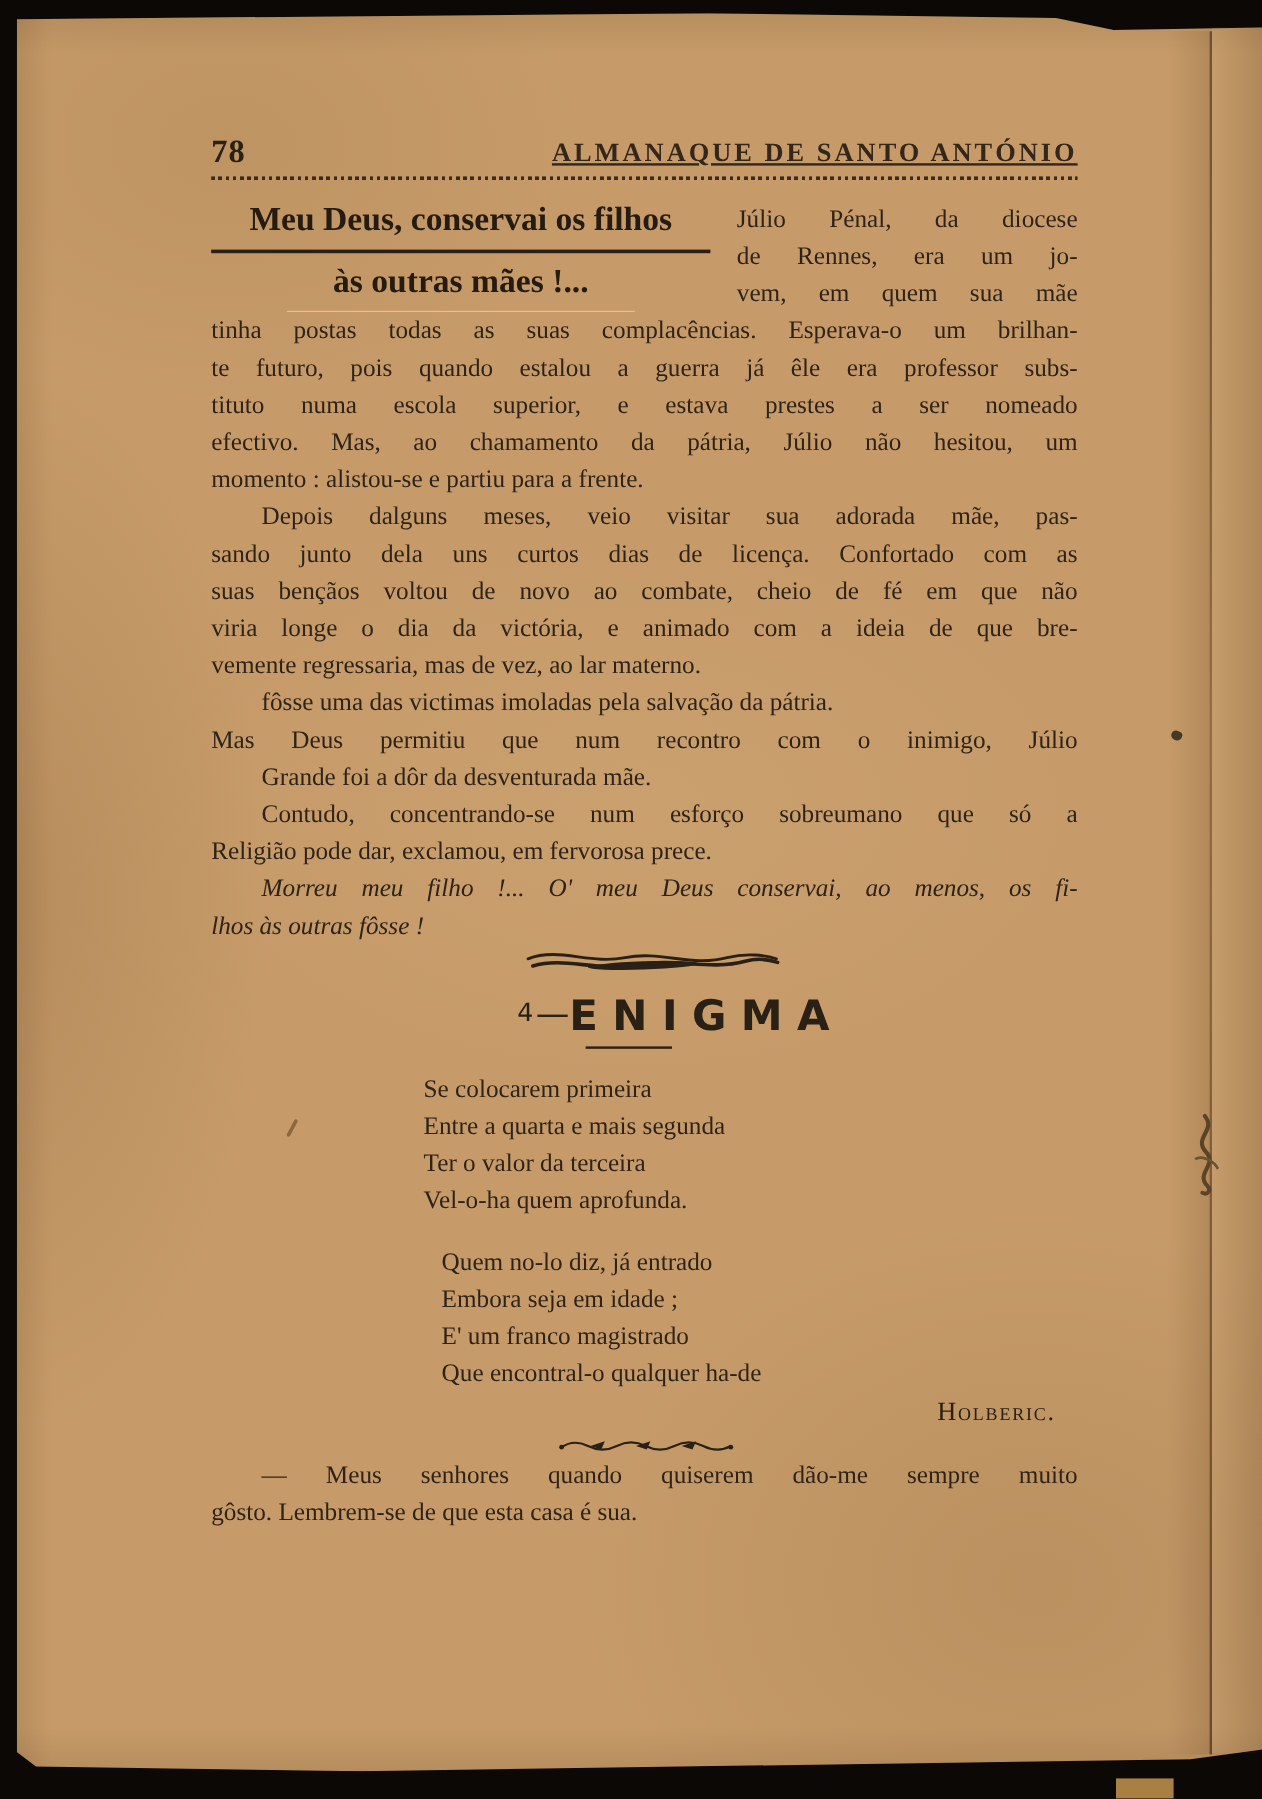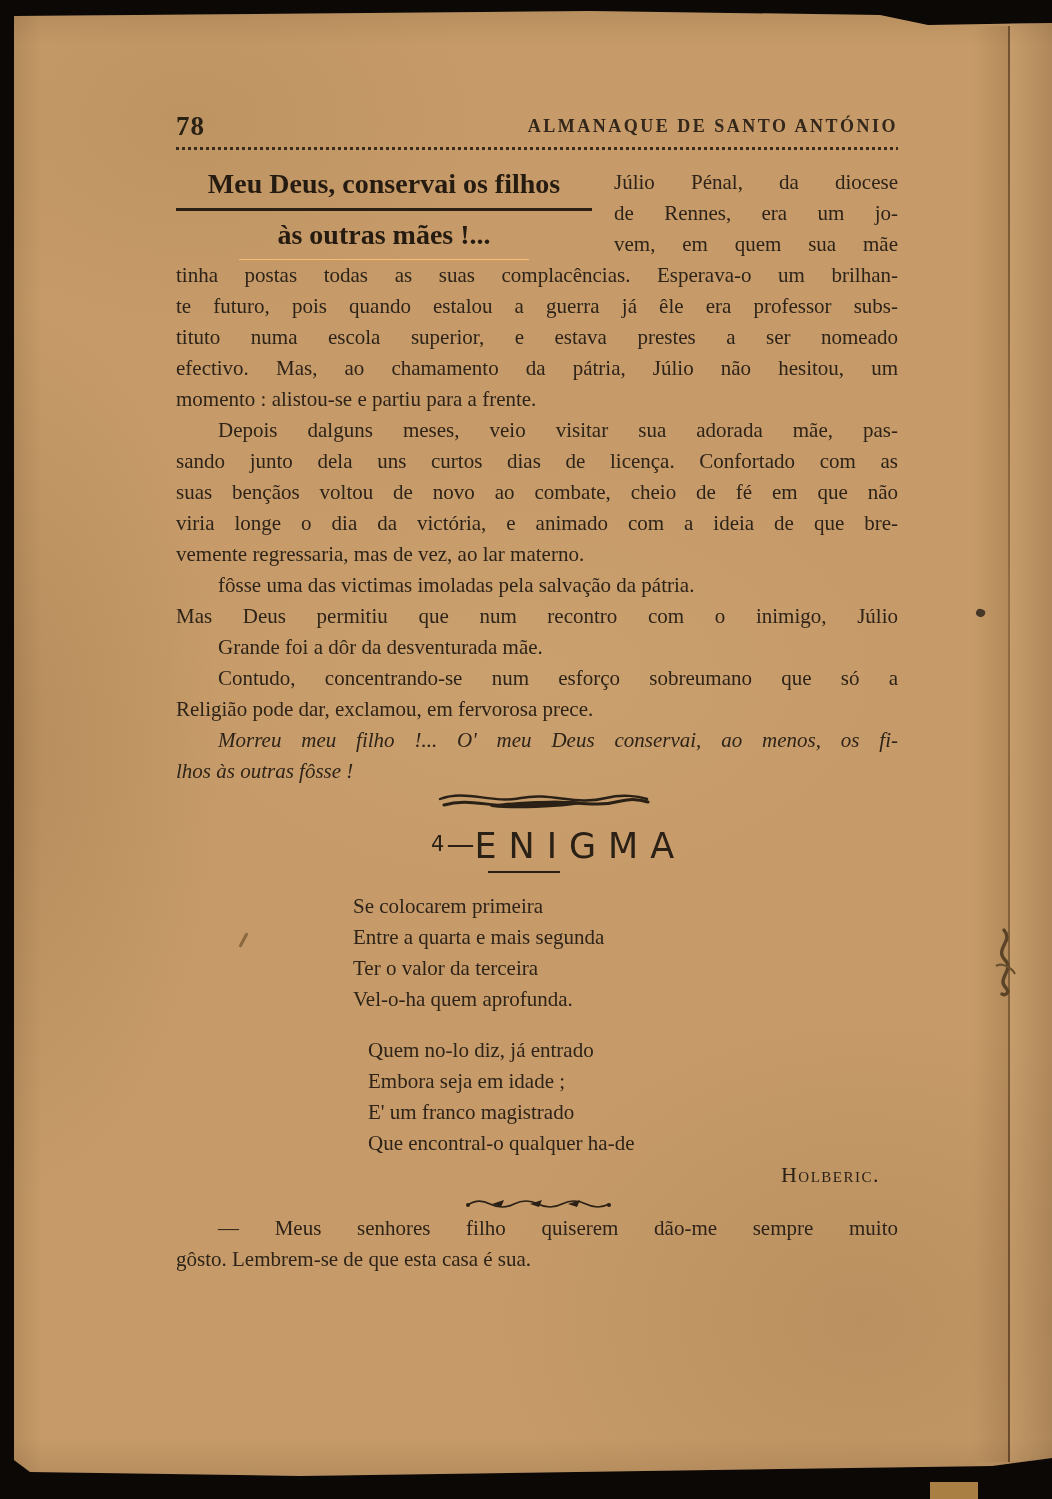--- a/index.html
+++ b/index.html
@@ -35,21 +35,21 @@
     background:#463827;transform:rotate(25deg);}
   #pen-mark{position:absolute;left:242px;top:932px;width:3px;height:16px;background:rgba(92,62,30,0.55);
     border-radius:2px;transform:rotate(28deg);}
   #thread{position:absolute;left:988px;top:928px;}
   
   #content{position:absolute;left:176px;top:96px;width:722px;color:#2e2318;
     font-size:21px;line-height:31px;}
   
   .page-head{display:flex;justify-content:space-between;align-items:flex-end;height:46px;}
   .page-num{font-size:27px;font-weight:700;letter-spacing:1px;color:#2b2014;}
-  .running-title{font-size:18px;font-weight:700;letter-spacing:2.5px;color:#33261a;}
+  .running-title{font-size:22px;font-weight:700;letter-spacing:2.5px;color:#33261a;text-decoration:underline;}
   .dotted-rule{margin-top:5px;height:3px;width:100%;
     background:repeating-linear-gradient(90deg,#3a2b1c 0 3px, rgba(0,0,0,0) 3px 6px);}
   
   .opening{display:flex;margin-top:17px;}
   .title-block{width:416px;flex:none;}
   .title-l1{font-size:28px;line-height:34px;font-weight:700;text-align:center;color:#261b10;
     border-bottom:3px solid #2a1f13;padding-bottom:7px;}
   .title-l2{font-size:28px;line-height:34px;font-weight:700;text-align:center;color:#261b10;
     width:290px;margin:7px auto 0;border-bottom:1px solid #fdba74;padding-bottom:7px;}
   .intro-col{flex:1;margin-left:22px;}
@@ -57,21 +57,21 @@
   .lines .line{text-align:justify;text-align-last:justify;}
   .lines .line.last{text-align-last:left;}
   .lines.indent .line:first-child{text-indent:42px;}
   .prayer .line{font-style:italic;}
   
   .flourish-big{margin:0 0 0 260px;height:28px;}
   .enigma-head{margin-top:8px;padding-left:255px;font-family:"DejaVu Sans",sans-serif;
     font-size:35px;line-height:42px;color:#2a2015;white-space:nowrap;}
   .enigma-num{font-size:21px;vertical-align:7px;margin-right:2px;}
   .enigma-dash{font-size:28px;vertical-align:4px;}
-  .enigma-title{letter-spacing:12px;font-weight:400;}
+  .enigma-title{letter-spacing:12px;font-weight:700;}
   .enigma-rule{width:72px;height:2px;background:#2a1f13;margin:4px 0 0 312px;}
   .poem{margin-top:18px;}
   .poem .line{text-align:left;text-align-last:left;}
   .stanza1{padding-left:177px;}
   .stanza2{margin-top:20px;padding-left:192px;}
   .signature{text-align:right;padding-right:18px;font-variant:small-caps;letter-spacing:1.5px;
     font-size:22px;line-height:32px;color:#2b2014;}
   .flourish-small{margin:4px 0 0 288px;height:18px;}
   .joke1{margin-top:12px;}
   svg{display:block;}
@@ -177,18 +177,18 @@
         <path d="M4 10 Q 14 3, 26 9 T 50 9 T 74 9 T 98 9 T 122 9 T 145 9" fill="none" stroke="#2a2015" stroke-width="1.7"></path>
         <path d="M28 9 l12 -4 l-3 7 z" fill="#2a2015"></path>
         <path d="M66 9 l12 -4 l-3 7 z" fill="#2a2015"></path>
         <path d="M104 9 l12 -4 l-3 7 z" fill="#2a2015"></path>
         <circle cx="4" cy="10" r="2" fill="#2a2015"></circle>
         <circle cx="145" cy="10" r="2" fill="#2a2015"></circle>
       </svg>
     </div>
 
     <div class="lines indent">
-        <div class="line">— Meus senhores filho quiserem dão-me sempre muito</div>
+        <div class="line">— Meus senhores quando quiserem dão-me sempre muito</div>
         <div class="line last">gôsto. Lembrem-se de que esta casa é sua.</div>
       </div>
 
   </div>
 </div>
 
 </body></html>

